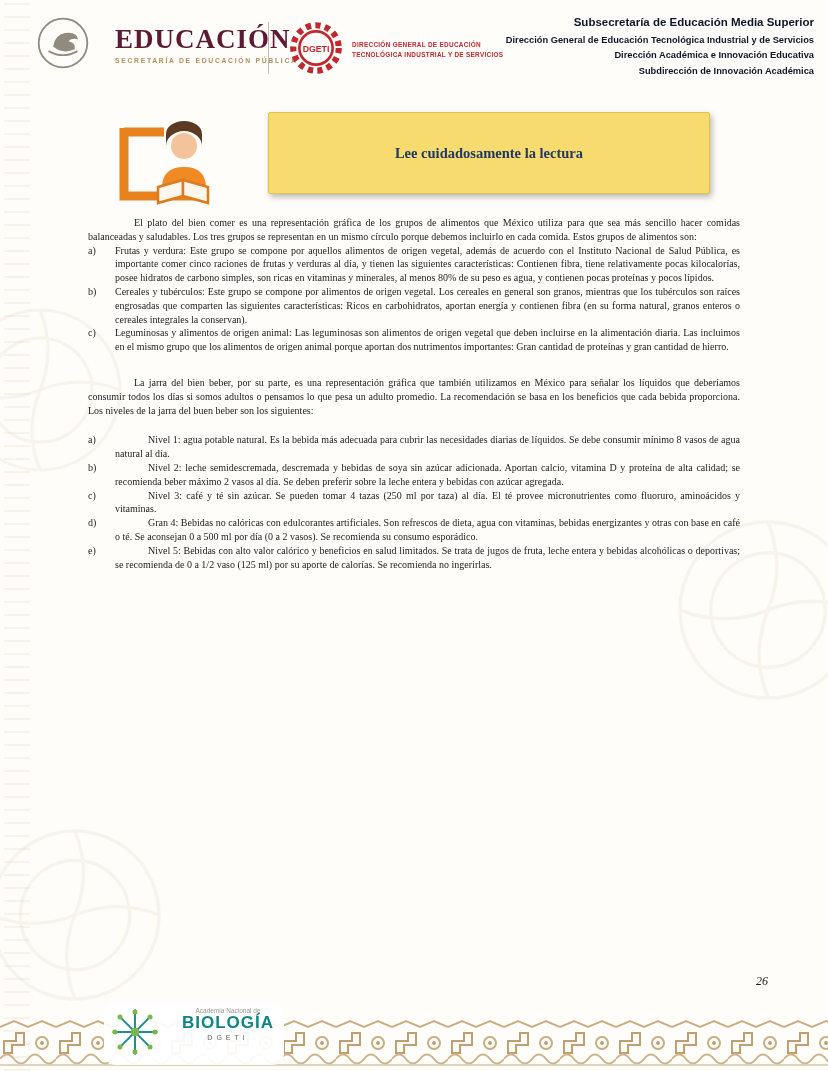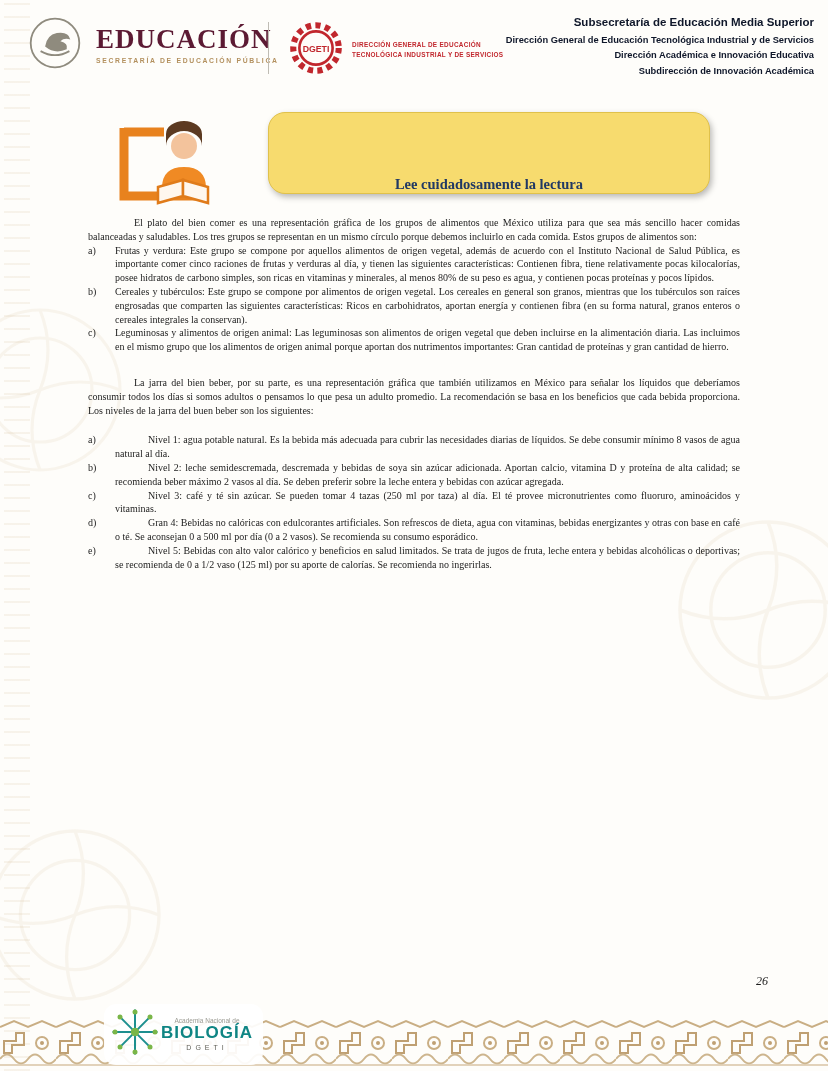--- a/index.html
+++ b/index.html
@@ -14,54 +14,54 @@
     color: #1c1c1c;
   }
   
   .wm { position:absolute; opacity:.10; pointer-events:none; }
   .wm-strip {
     position:absolute; left:4px; top:0; width:26px; height:1071px;
     background: repeating-linear-gradient(0deg, rgba(198,168,120,.35) 0 2px, transparent 2px 13px);
     opacity:.35; pointer-events:none;
   }
   
-  .sep { position:absolute; left:28px; top:16px; display:flex; align-items:center; gap:14px; }
+  .sep { position:absolute; left:36px; top:16px; display:flex; align-items:center; gap:25px; }
   .sep-texts { display:flex; flex-direction:column; }
   .sep-name { font-family:"Liberation Serif",serif; font-weight:bold; font-size:27px; letter-spacing:1px; color:#5c1a33; line-height:1; }
   .sep-tagline { font-family:"Liberation Sans",sans-serif; font-weight:bold; font-size:6.8px; letter-spacing:1.7px; color:#b3905e; margin-top:4px; }
   .hdiv { position:absolute; left:268px; top:22px; width:1px; height:52px; background:#bfbcb4; }
   .dgeti { position:absolute; left:288px; top:20px; display:flex; align-items:center; gap:8px; }
   .dgeti-lines { font-family:"Liberation Sans",sans-serif; font-weight:bold; font-size:6.4px; line-height:1.6; color:#c1272d; letter-spacing:.3px; }
   .hierarchy { position:absolute; top:16px; right:14px; text-align:right; font-family:"Liberation Sans",sans-serif; color:#0f172a; }
   .hierarchy .l1 { font-size:11.5px; font-weight:bold; margin-bottom:5px; }
   .hierarchy .ln { font-size:9.3px; font-weight:bold; line-height:1.65; }
   
   .reading-icon { position:absolute; left:110px; top:110px; }
   .banner {
     position:absolute; left:268px; top:112px; width:442px; height:82px;
-    background:#f7db6e; border:1px solid #e0c14b; border-radius:17px;
+    background:#f7db6e; border:1px solid #e0c14b; border-radius:2px;
     box-shadow:2px 3px 6px rgba(0,0,0,.28);
-    display:flex; flex-direction:column; align-items:center; justify-content:flex-end; gap:7px;
+    display:flex; flex-direction:column; align-items:center; justify-content:center; gap:7px;
   }
   .banner .bt { font-weight:bold; font-size:14.5px; color:#203864; font-family:"Liberation Serif",serif; }
   
   .main { position:absolute; left:88px; top:216px; width:652px; font-size:10px; line-height:1.38; }
   .para { text-indent:46px; text-align:justify; }
   .li { display:flex; }
   .li .marker { flex:0 0 27px; }
   .li .li-text { flex:1; text-align:justify; }
   .jarra-gap { margin-top:22px; }
   .levels-gap { margin-top:16px; }
   .lvl-label { font-weight:normal;margin-left:33px; }
   
   .pagenum { position:absolute; right:60px; top:974px; font-size:12px;font-style:italic; }
   .band { position:absolute; left:0; bottom:0; }
   .bio {
     position:absolute; left:104px; bottom:6px;
-    display:flex; align-items:center; gap:1px;
+    display:flex; gap:22px;
     background:rgba(255,255,255,.93); border-radius:12px; padding:3px 10px 4px 6px;
   }
   .bio-texts { display:flex; flex-direction:column; align-items:center; font-family:"Liberation Sans",sans-serif; }
   .bio-top { font-size:6.5px; color:#9a9a92; }
   .bio-name { font-size:17px; font-weight:bold; color:#0f8584; letter-spacing:1px; line-height:1.1; }
   .bio-sub { font-size:7px; letter-spacing:4px; color:#5f5f58; margin-top:1px; }
 </style>
 </head>
 <body>
 

